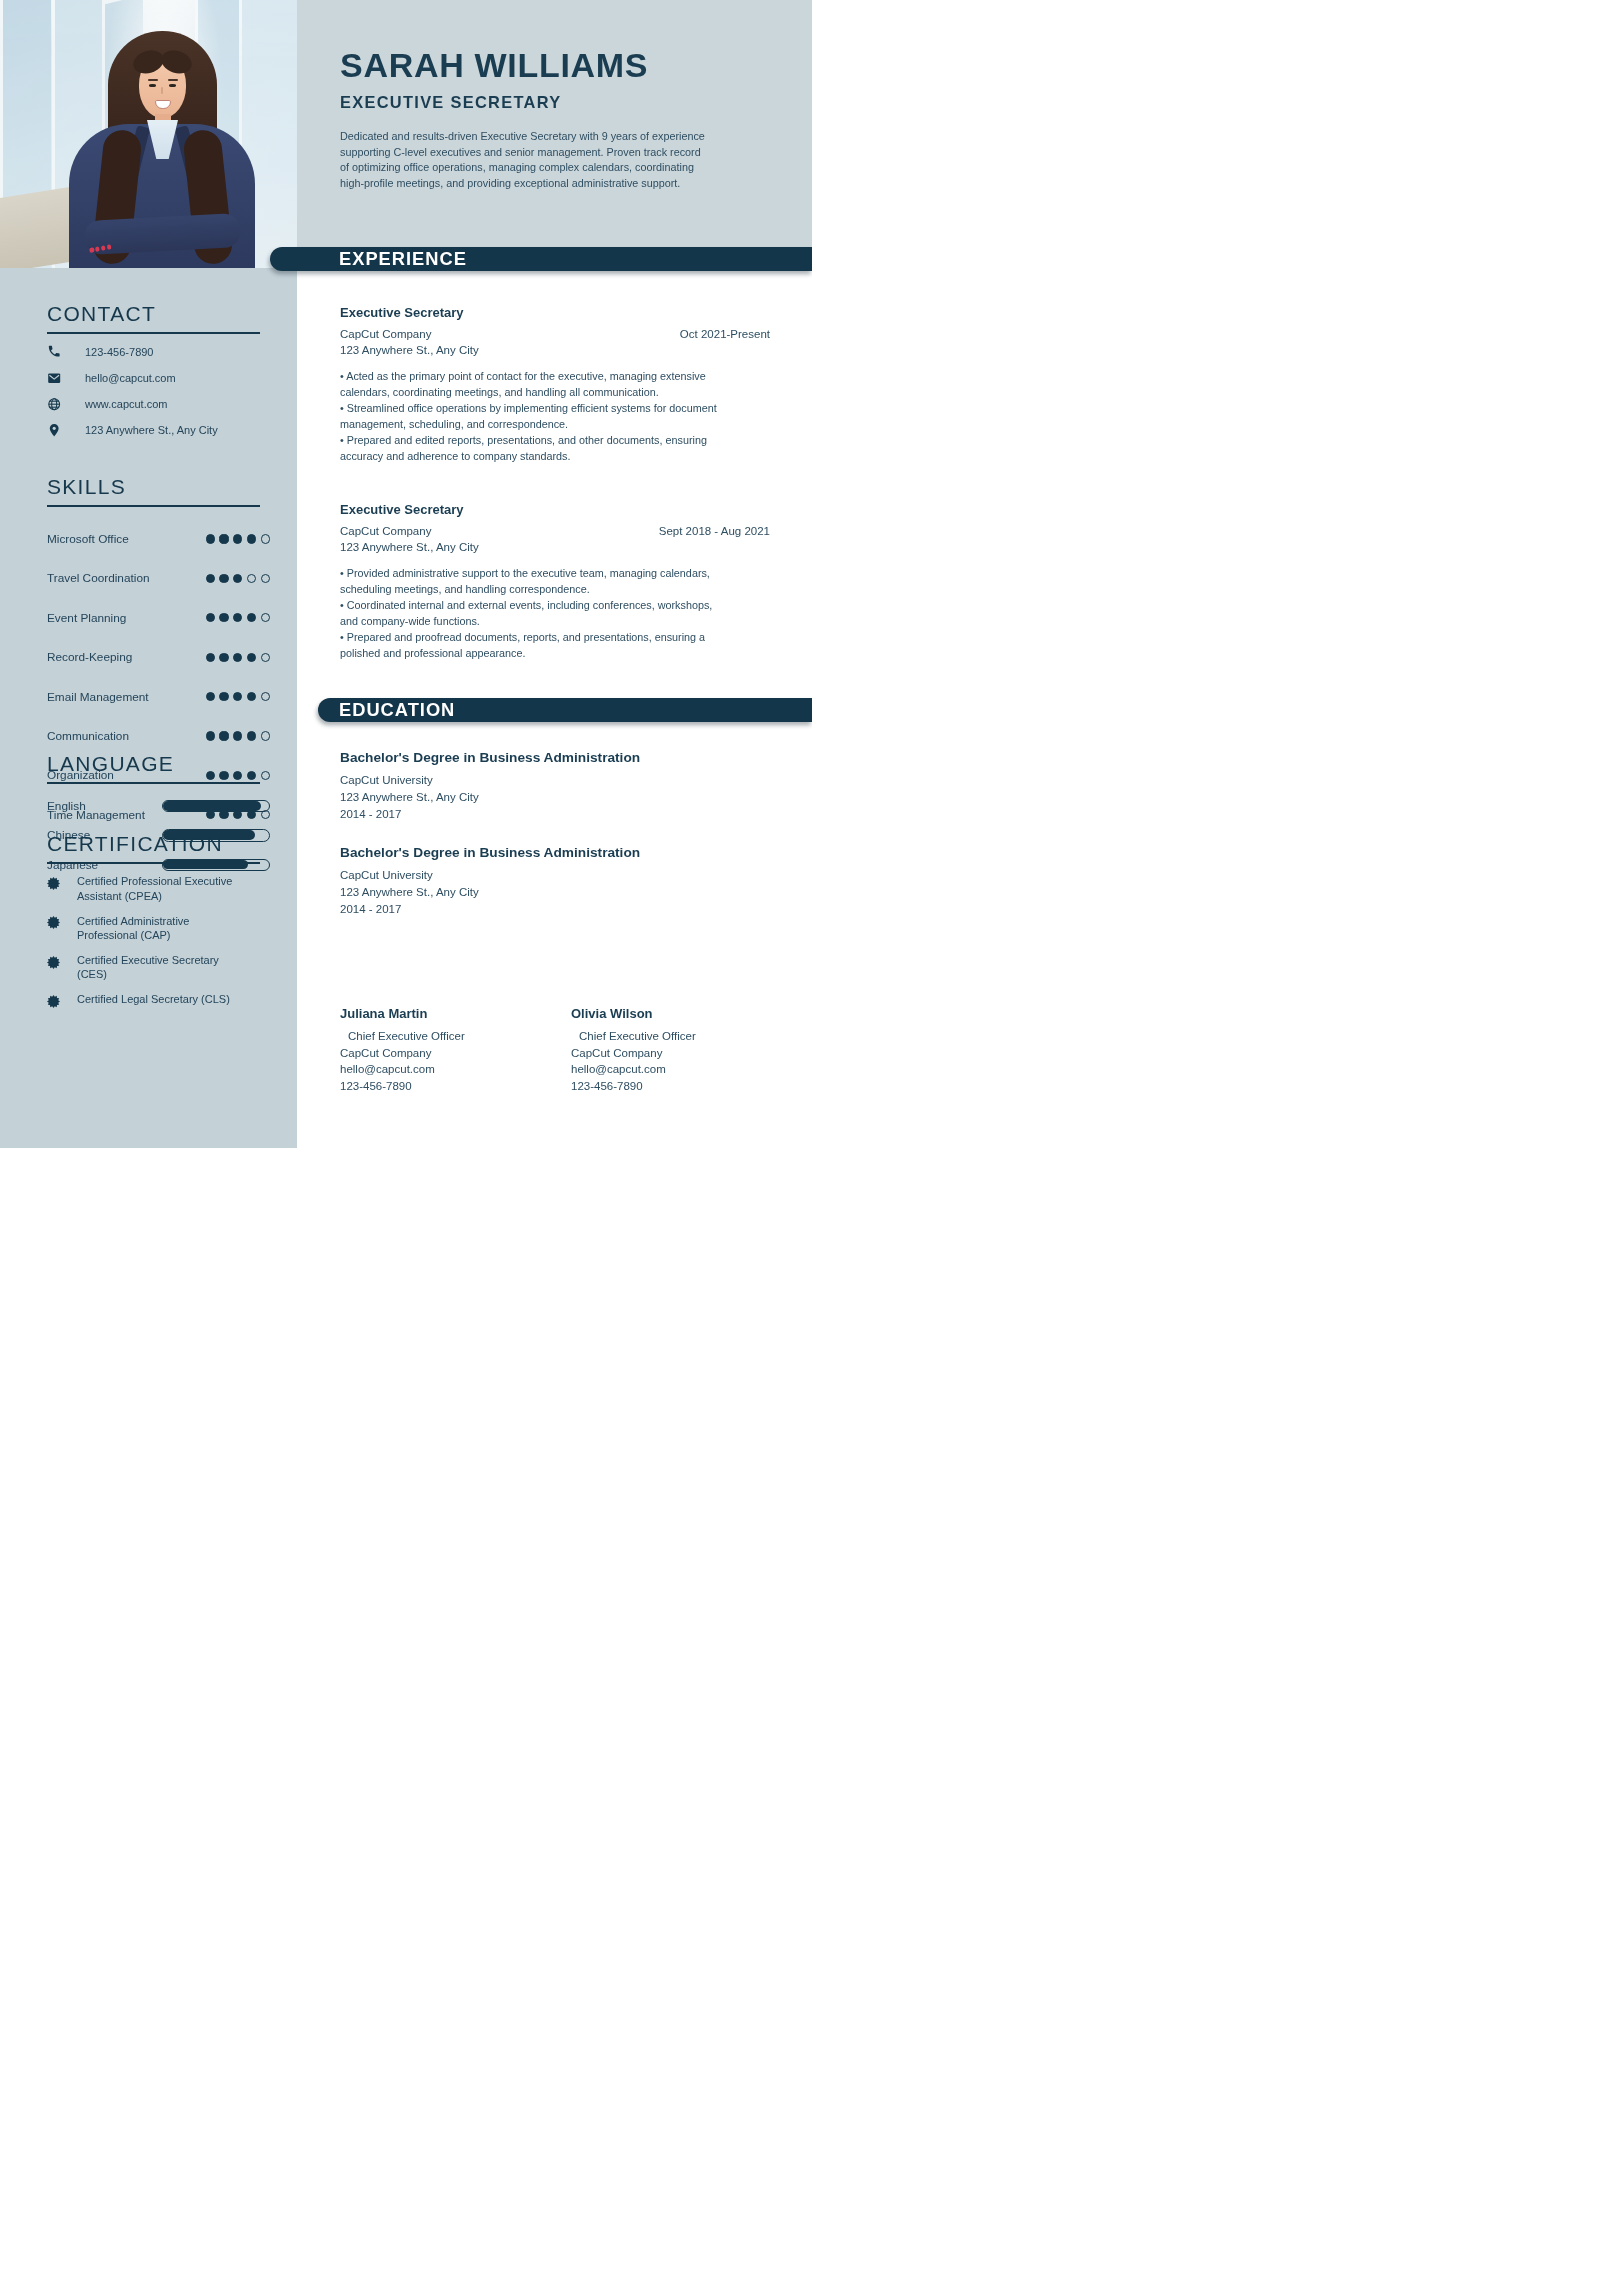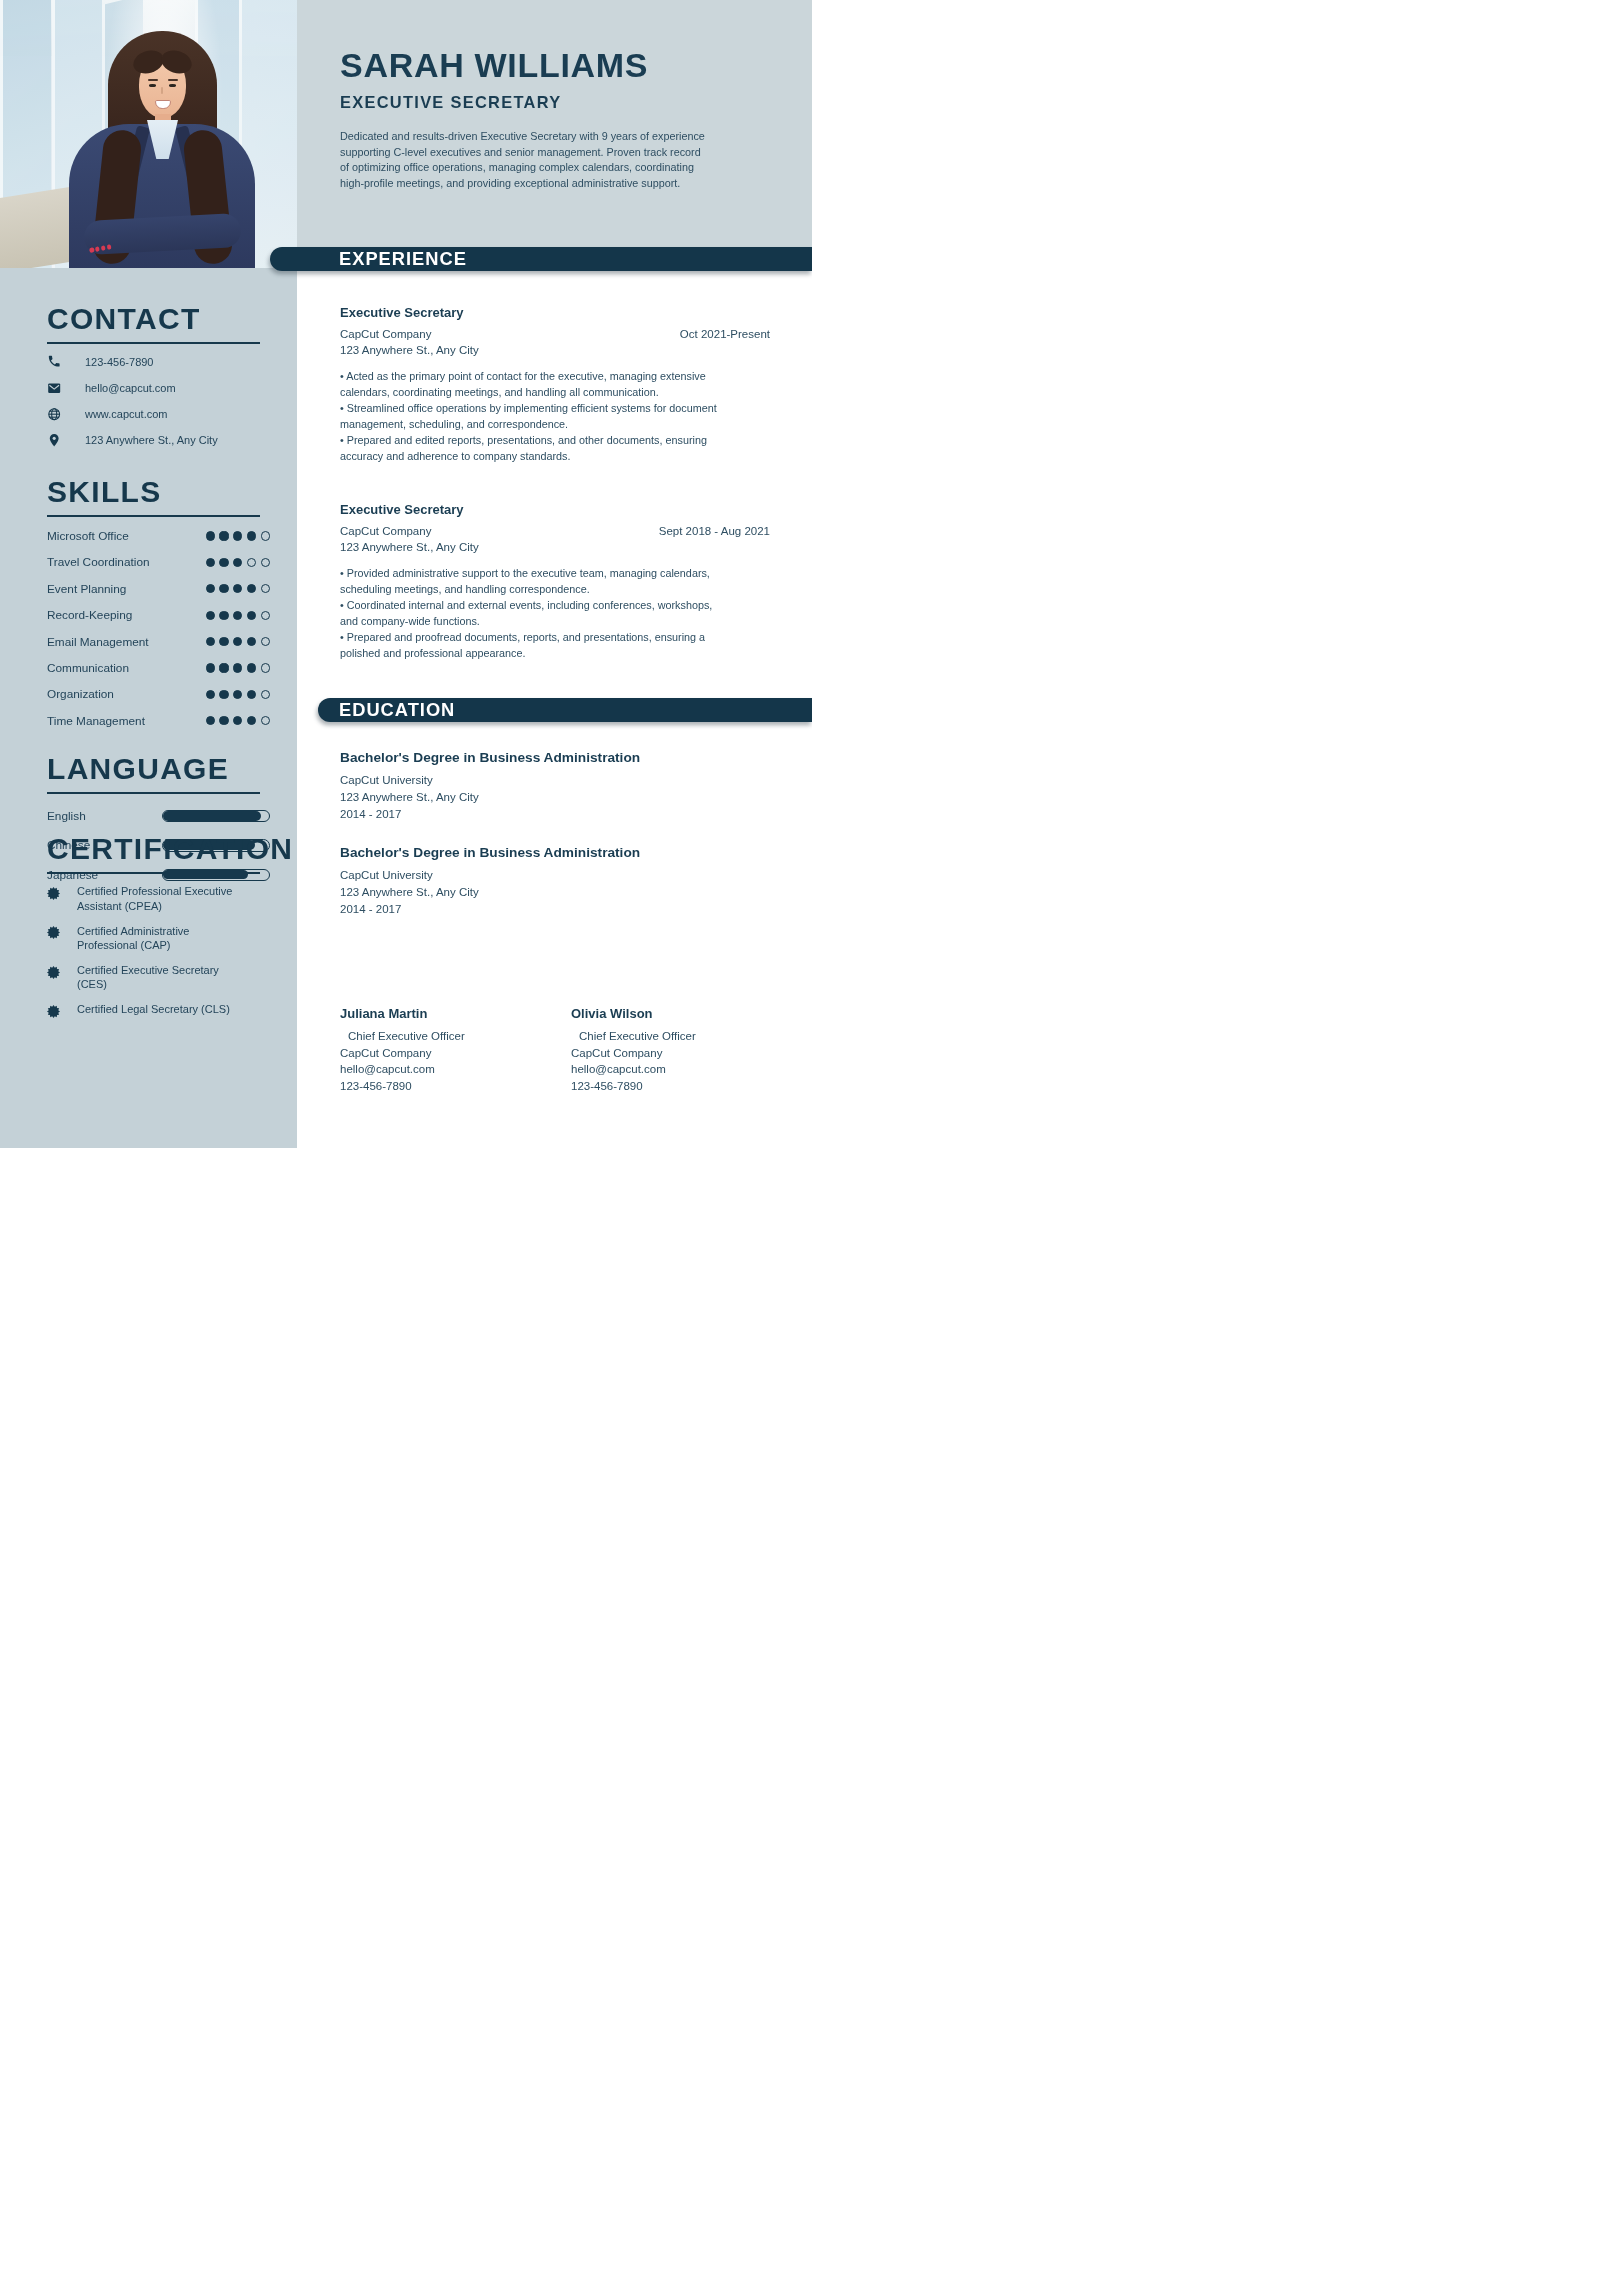--- a/index.html
+++ b/index.html
@@ -35,29 +35,29 @@
   .ph-coat{position:absolute;left:69px;top:124px;width:186px;height:145px;background:linear-gradient(180deg,#3b4a73,#2d395e);border-radius:60px 60px 0 0;}
   .ph-lapel{position:absolute;top:126px;width:13px;height:60px;background:#273150;border-radius:3.3px;}
   .ph-shirt{position:absolute;left:147px;top:120px;width:31px;height:39px;background:linear-gradient(180deg,#e4eef5,#cfdfeb);clip-path:polygon(0 0,100% 0,70% 100%,30% 100%);}
   .ph-strand{position:absolute;top:130px;width:38px;height:134px;background:#33211a;border-radius:19.6px;}
   .ph-arms{position:absolute;left:84px;top:217px;width:157px;height:34px;background:linear-gradient(180deg,#36446c,#2b3658);border-radius:17px;transform:rotate(-3deg);}
   .ph-nails{position:absolute;left:89px;top:241px;transform:rotate(-10deg);}
   .ph-nails span{display:inline-block;width:4.6px;height:4.6px;background:#d63a52;border-radius:50%;margin-right:1.3px;}
 
   
   .side-sec{position:absolute;left:47px;width:223px;color:#1a3d52;}
-  .side-h{font-size:30px;font-weight:700;letter-spacing:1.3px;color:#16384c;}
+  .side-h{font-size:21px;font-weight:400;letter-spacing:1.3px;color:#16384c;}
   .rule{width:213px;height:2px;background:#16384c;margin-top:5.9px;}
   #contact{top:302px;}
   .c-row{display:flex;align-items:center;margin-top:9.2px;height:17px;}
   .c-row:first-of-type{margin-top:13px;}
   .c-icon{width:14.4px;height:14.4px;flex:0 0 14.4px;margin-right:23.6px;}
   .c-text{font-size:11px;color:#24455a;}
   #skills{top:475px;}
-  .sk-row{display:flex;justify-content:space-between;align-items:center;margin-top:12px;height:14.4px;}
+  .sk-row{display:flex;justify-content:space-between;align-items:center;margin-top:25px;height:14.4px;}
   .sk-row:first-of-type{margin-top:11.8px;}
   .sk-label{font-size:11.8px;color:#24455a;}
   .dots{display:flex;gap:4.6px;align-items:center;}
   .dot{width:9.2px;height:9.2px;border-radius:50%;box-sizing:border-box;border:1.6px solid #16384c;}
   .dot.filled{background:#16384c;}
   #language{top:752px;}
   .lg-row{display:flex;justify-content:space-between;align-items:center;margin-top:15px;height:14.4px;}
   .lg-row:first-of-type{margin-top:17px;}
   .lg-label{font-size:11.8px;color:#24455a;}
   .bar-track{position:relative;width:108px;height:12.4px;box-sizing:border-box;border:1.3px solid #16384c;border-radius:6.5px;}

